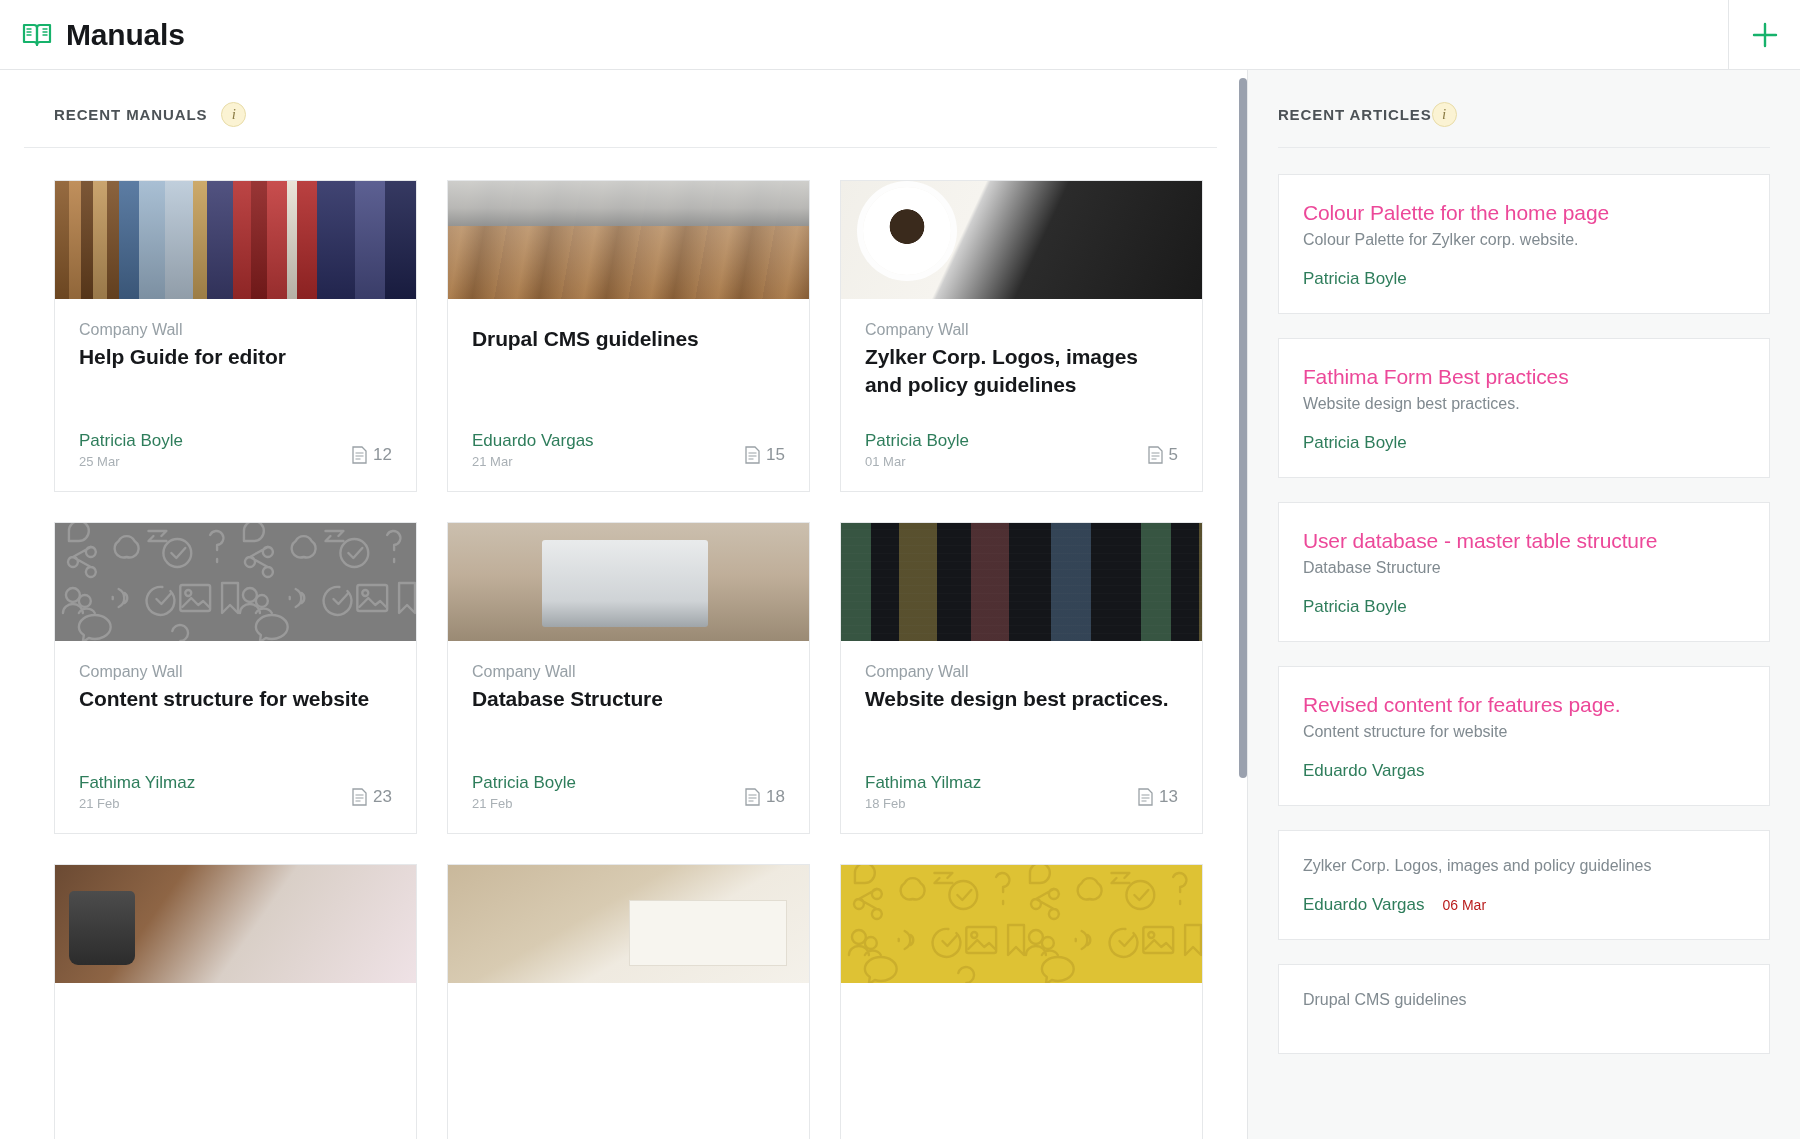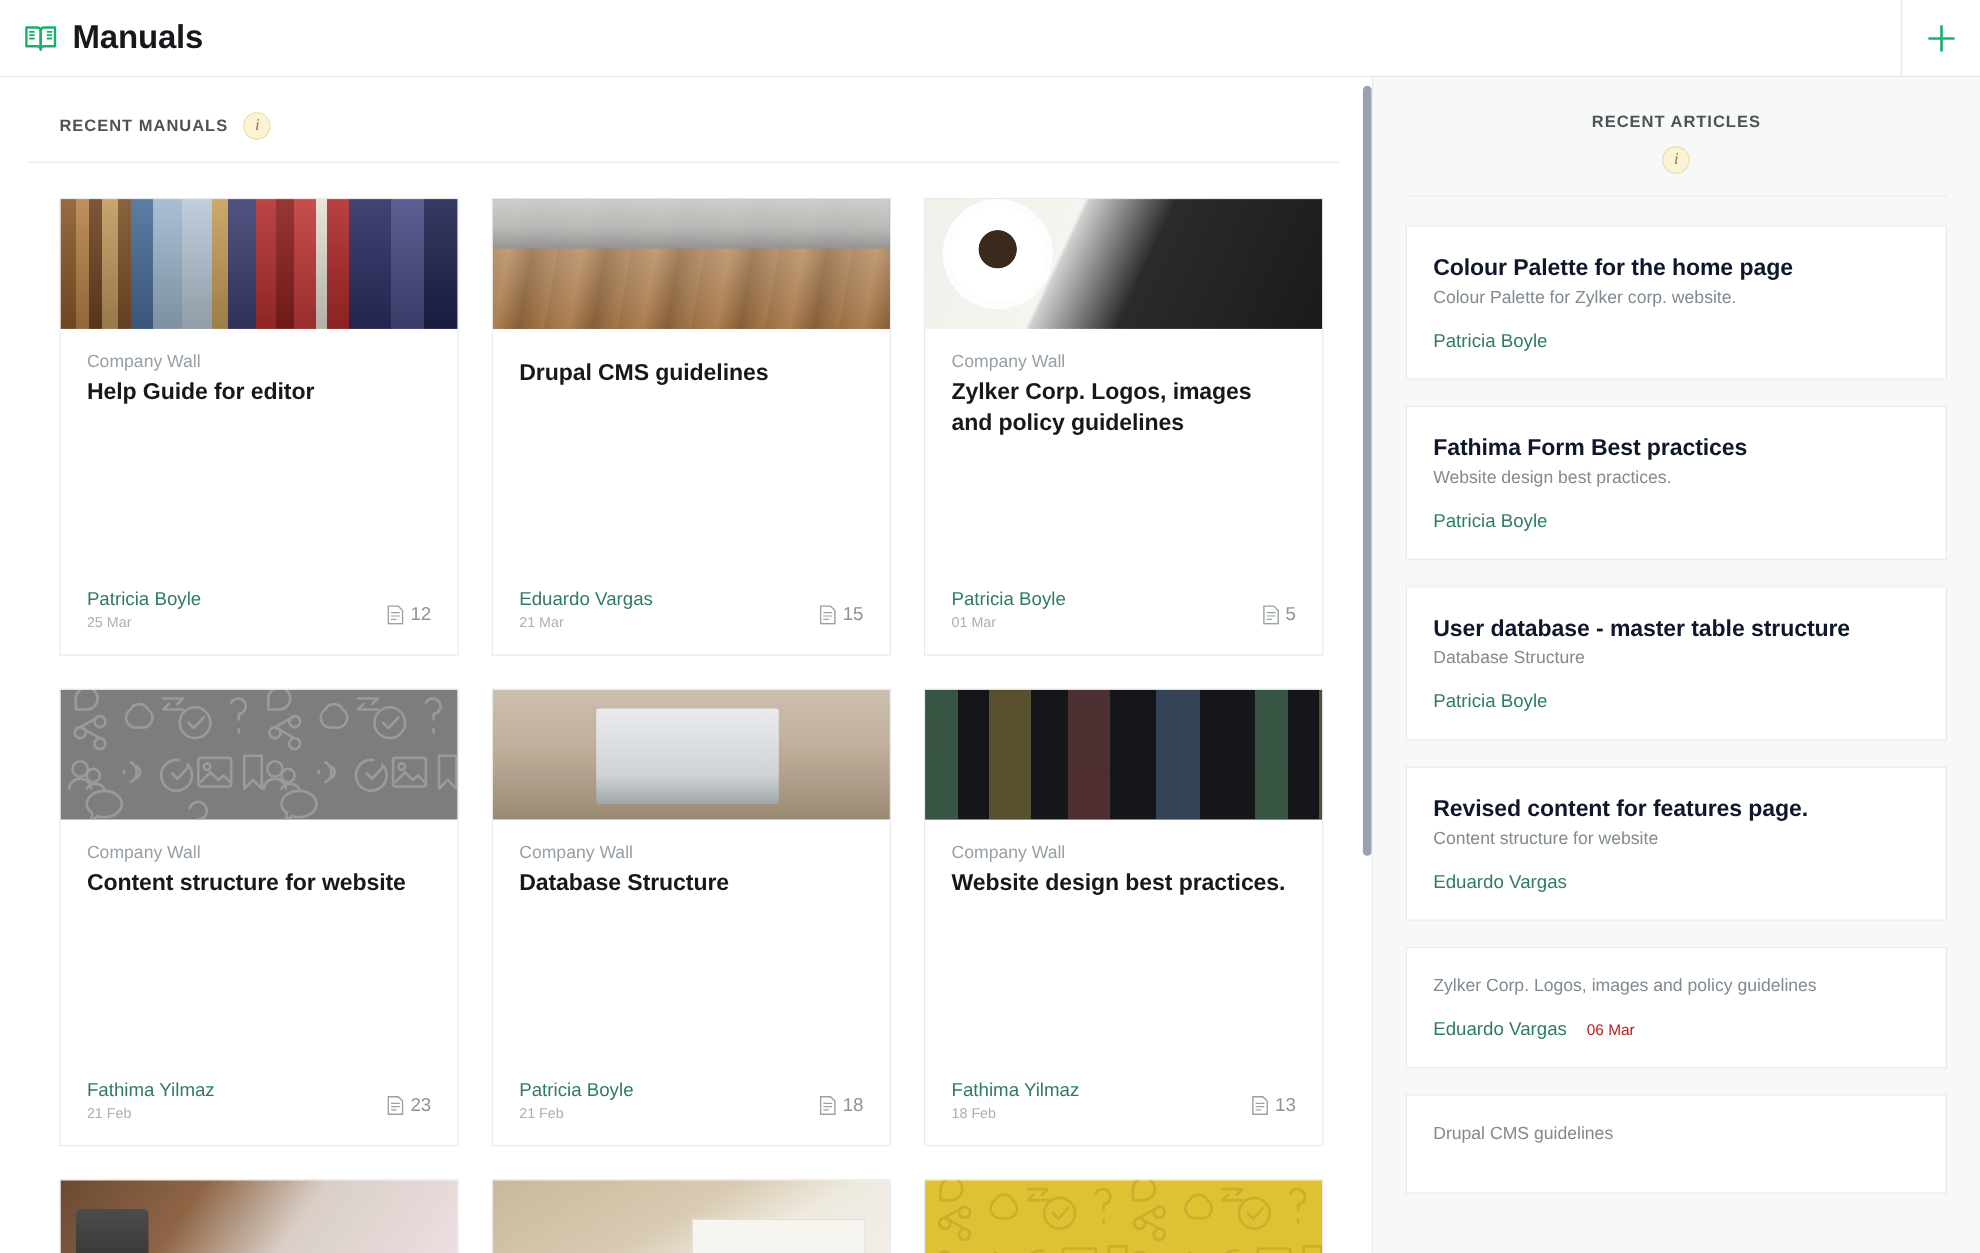--- a/index.html
+++ b/index.html
@@ -90,21 +90,21 @@
   }
 
   .card-grid {
     display: flex;
     flex-wrap: wrap;
     gap: 30px;
     padding: 32px 0 0 30px;
   }
   .manual-card {
     width: 363px;
-    height: 416px;
+    height: 312px;
     background: #fff;
     border: 1px solid #e6e8ea;
     display: flex;
     flex-direction: column;
     cursor: pointer;
     overflow: hidden;
   }
   .card-thumb {
     height: 118px;
     width: 100%;
@@ -262,37 +262,35 @@
   .right-pane {
     width: 560px;
     background: #f7f8f8;
     border-left: 1px solid #e4e6e8;
     padding: 0 30px;
     overflow: hidden;
   }
   .right-head {
     display: flex;
     align-items: center;
-    gap: 14px;
     padding: 32px 0 20px 0;
     border-bottom: 1px solid #e8eaec;
-    flex-direction: column;
   }
   .article-list { padding-top: 26px; }
   .article-card {
     background: #fff;
     border: 1px solid #e6e8ea;
     padding: 26px 24px 24px 24px;
     margin-bottom: 24px;
     cursor: pointer;
   }
   .article-title {
     font-size: 21px;
-    font-weight: bold;
-    color: #0f172a;
+    font-weight: normal;
+    color: #ec4899;
     letter-spacing: -0.1px;
     margin-bottom: 6px;
   }
   .article-sub {
     font-size: 16px;
     color: #808a90;
     margin-bottom: 20px;
   }
   .article-meta { display: flex; align-items: baseline; gap: 18px; }
   .article-author {

